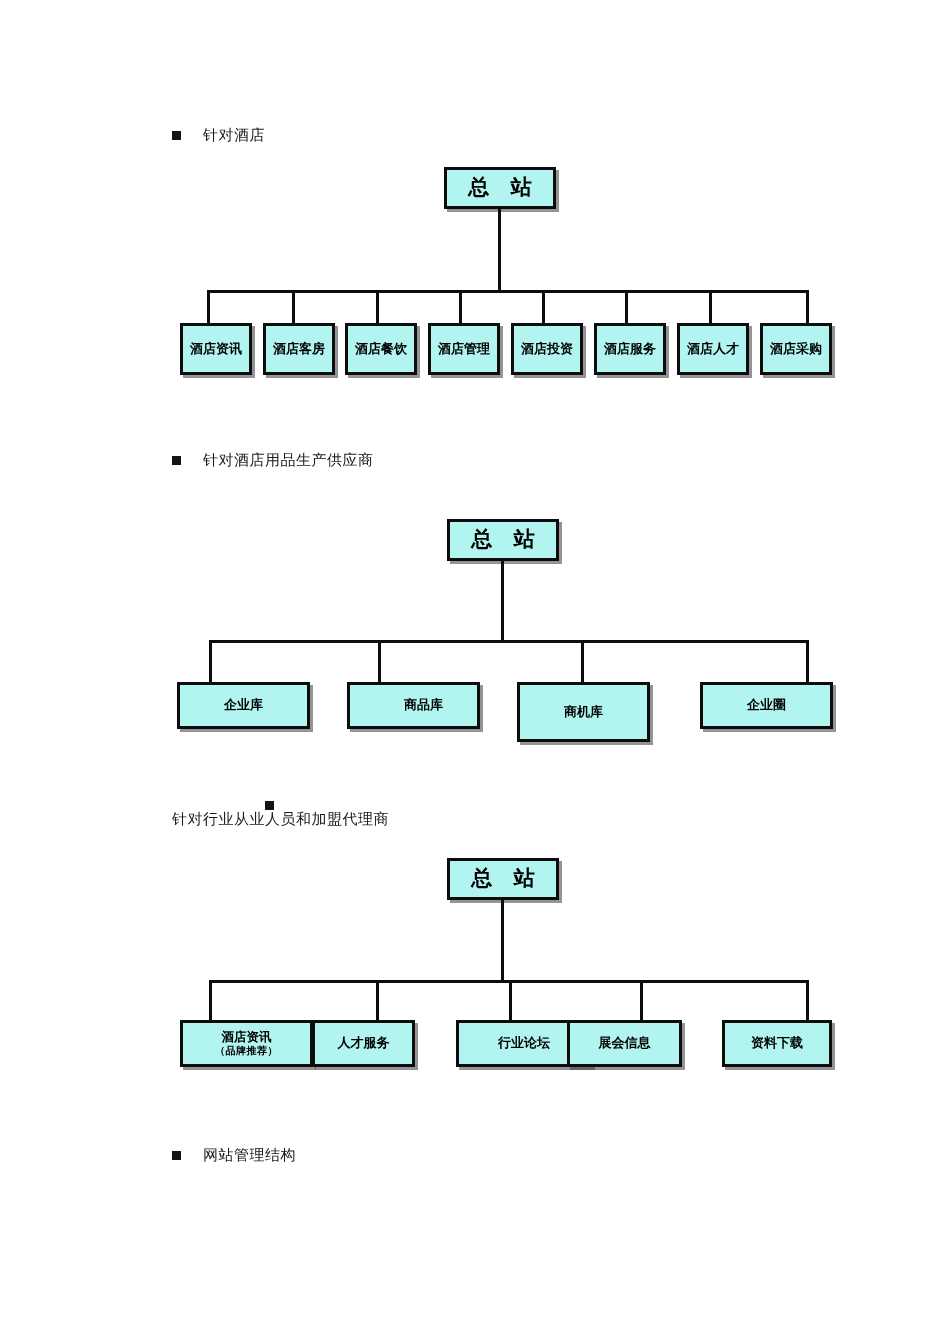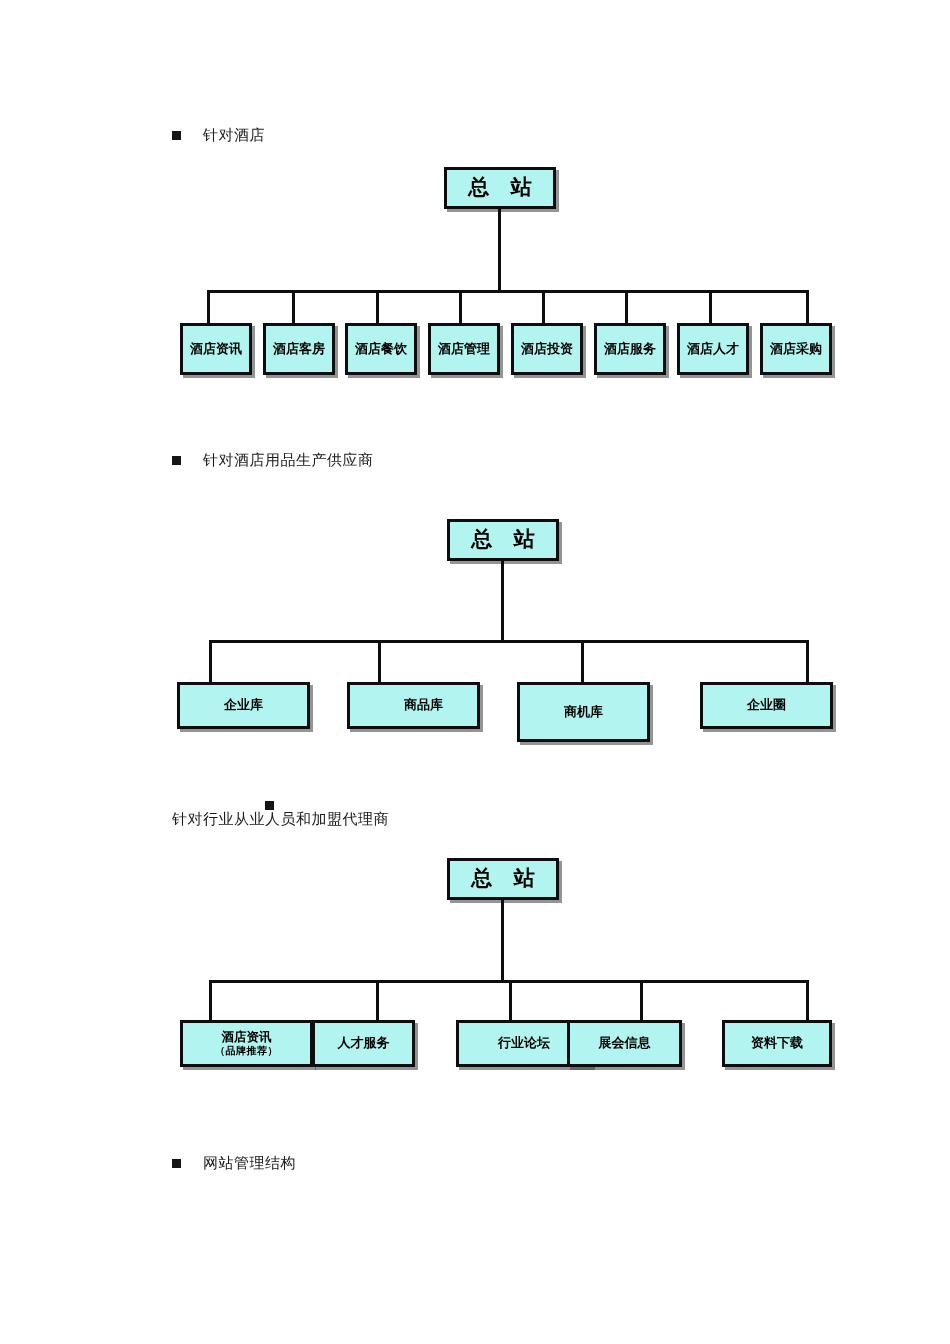--- a/index.html
+++ b/index.html
@@ -178,18 +178,18 @@
         <span class="l1">酒店资讯</span>
         <span class="l2">（品牌推荐）</span>
       </span>
     </div>
     <div class="node leaf" style="left:312px; top:1020px; width:103px; height:47px;">人才服务</div>
     <div class="node leaf" style="left:456px; top:1020px; width:136px; height:47px;">行业论坛</div>
     <div class="node leaf" style="left:567px; top:1020px; width:115px; height:47px;">展会信息</div>
     <div class="node leaf" style="left:722px; top:1020px; width:110px; height:47px;">资料下载</div>
   </div>
 
-  <div class="bullet-row" style="left:172px; top:1146px;margin-top:8px;">
+  <div class="bullet-row" style="left:172px; top:1146px;">
     <span class="bullet-mark"></span>
     <span class="bullet-text">网站管理结构</span>
   </div>
 
 </div>
 
 </body></html>

